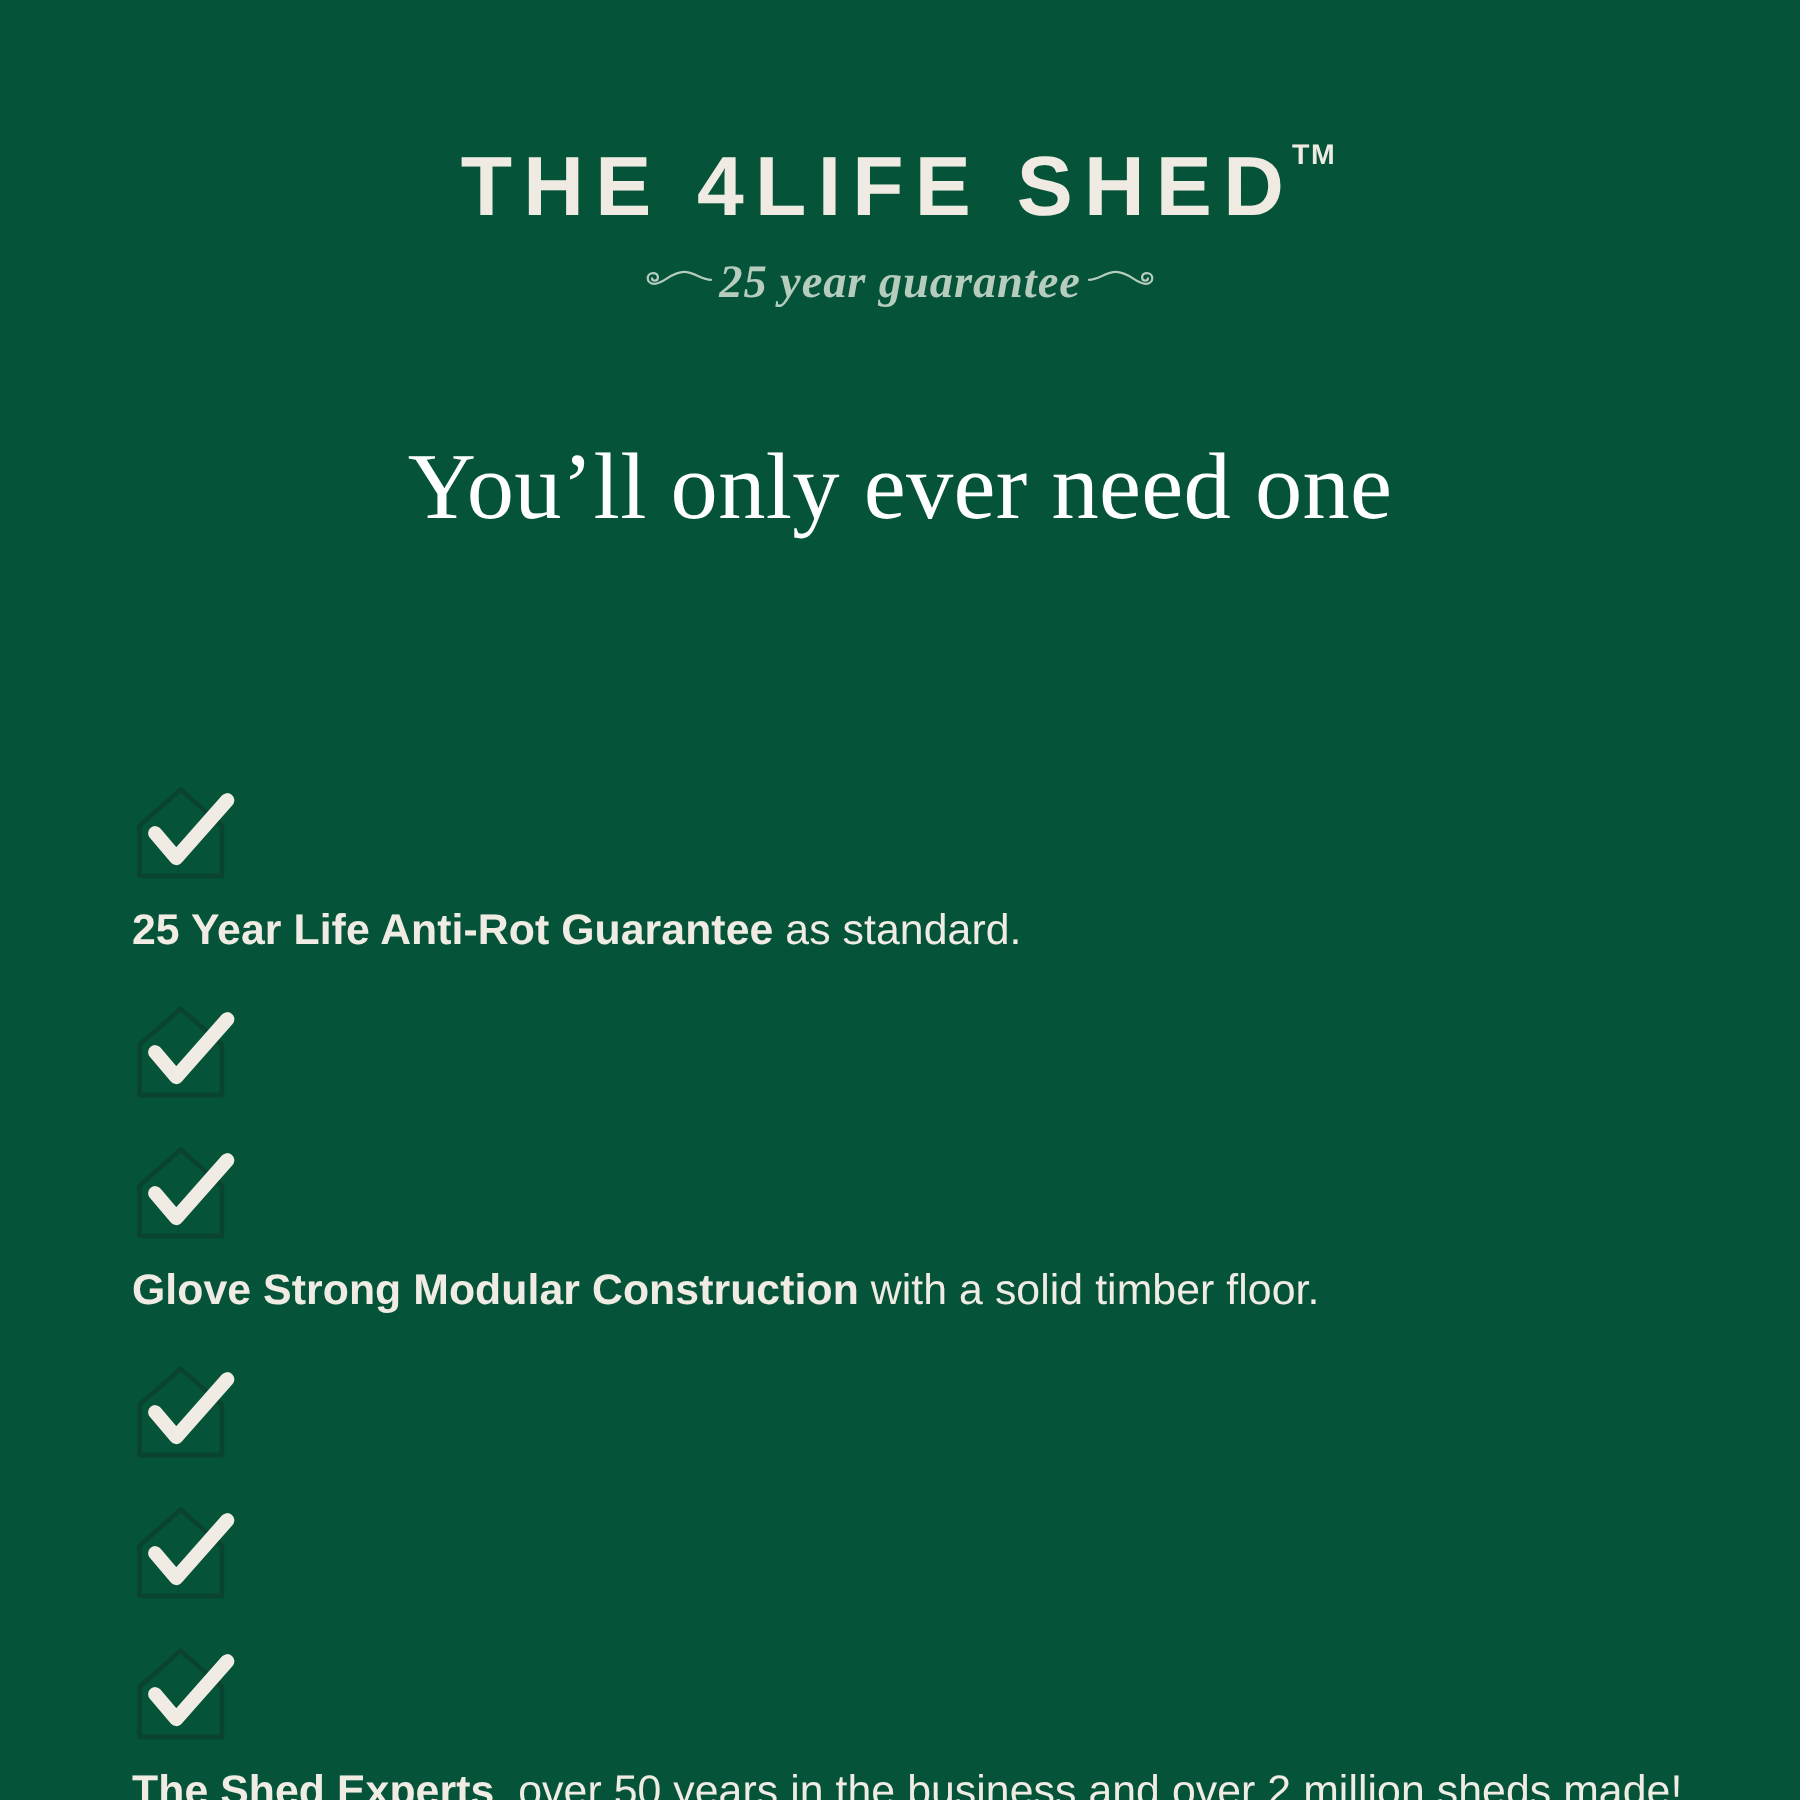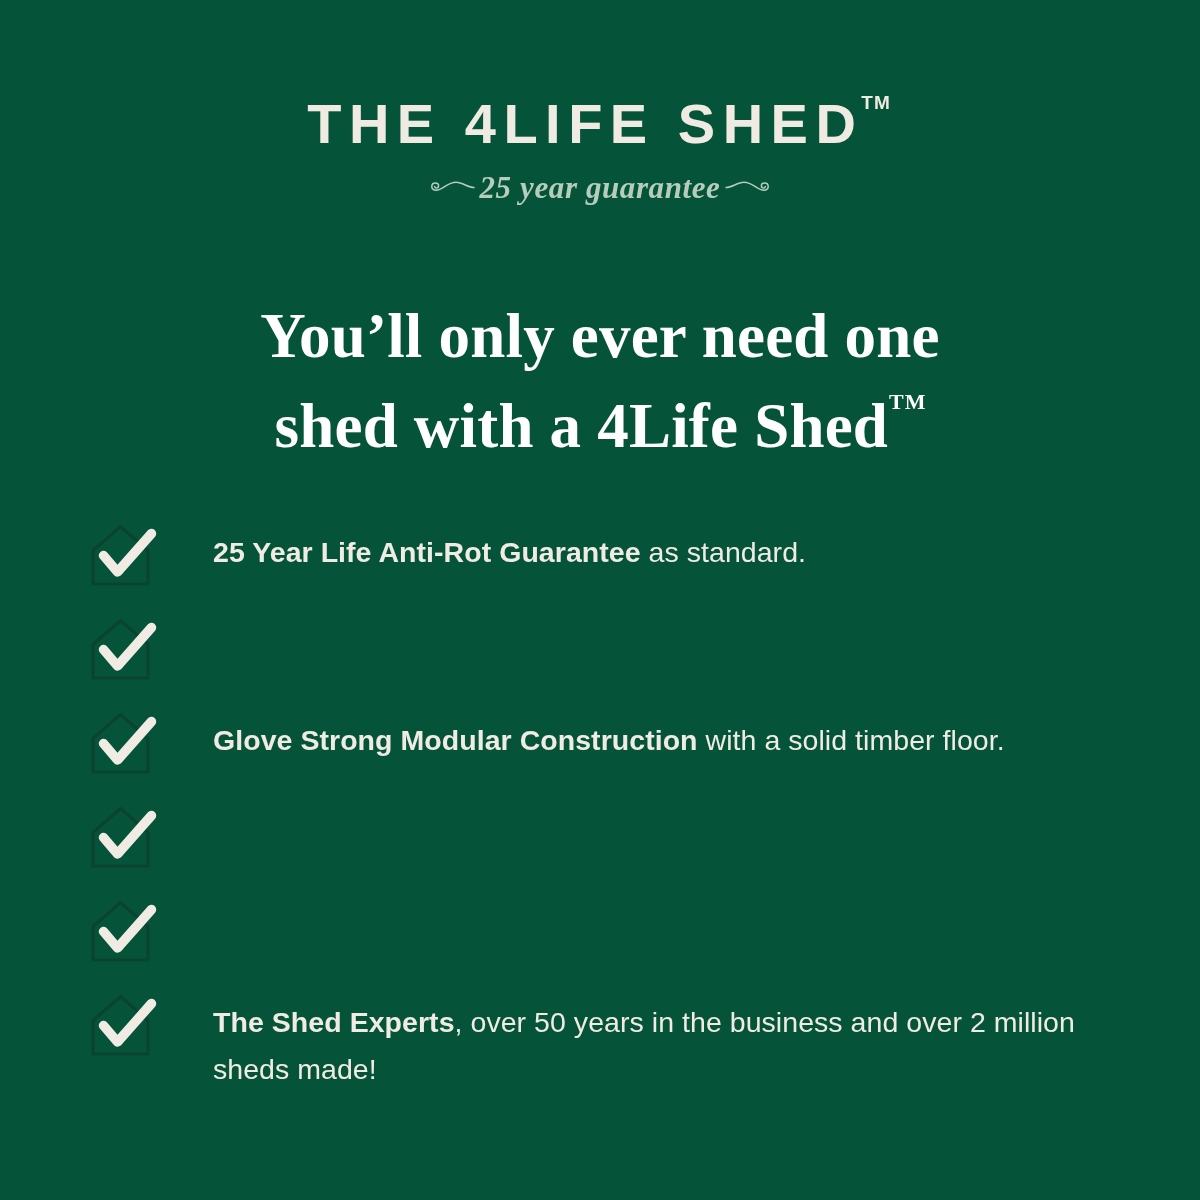--- a/index.html
+++ b/index.html
@@ -72,26 +72,26 @@
     color:#b6cdbe;
     line-height:1;
   }
 
   .flourish { display:block; }
   .flourish.right { transform:scaleX(-1); }
 
   
   .headline {
     position:absolute;
-    top:295px;
+    top:283px;
     left:0;
     width:1200px;
     text-align:center;
     font-family:"Liberation Serif", serif;
-    font-weight:700;
+    font-weight:400;
     font-size:63px;
     line-height:82px;
     color:#ffffff;
     letter-spacing:0.2px;
   }
 
   .headline-line { display:block; white-space:nowrap; }
 
   .head-tm {
     font-size:22px;
@@ -107,20 +107,21 @@
     position:absolute;
     top:524px;
     left:88px;
     width:1040px;
   }
 
   .check-item {
     display:flex;
     align-items:flex-start;
     margin-bottom:26px;
+    flex-direction:column;
   }
   .check-item:last-child { margin-bottom:0;justify-content:center; }
 
   .check-icon {
     flex:0 0 auto;
     width:70px;
     height:68px;
     margin-right:55px;
     position:relative;
     top:-2px;
@@ -161,21 +162,20 @@
       <span class="flourish right">
         <svg width="46" height="18" viewBox="0 0 46 18" fill="none" xmlns="http://www.w3.org/2000/svg">
           <path d="M44 10.5c-6 0-11.5-5.2-17.8-5.2-4.6 0-8.3 2.2-12 4.6-2.6 1.7-5.4 3.3-8 3.3-2.6 0-4.4-1.6-4.4-3.7 0-2 1.6-3.5 3.6-3.5 1.8 0 3.2 1.2 3.2 2.8 0 1.3-.9 2.3-2.1 2.3-1 0-1.8-.7-1.8-1.6" stroke="#b6cdbe" stroke-width="1.5" stroke-linecap="round" fill="none"></path>
         </svg>
       </span>
     </div>
   </div>
 
   <h1 class="headline">
     <span class="headline-line">You’ll only ever need one</span>
-    <span class="headline-line"><span>shed with a 4Life Shed</span><span class="head-tm">TM</span></span>
   </h1>
 
   <ul class="checklist" id="checklist">
       <li class="check-item">
         <span class="check-icon">
           <svg viewBox="0 0 70 68" xmlns="http://www.w3.org/2000/svg">
             <path d="M5 28.5 L32.5 4.5 L60 28.5 L60 62 L5 62 Z" fill="none" stroke="#0a4430" stroke-width="3.2" stroke-linejoin="round"></path>
             <path d="M15.5 33.5 L29.5 50 L63.5 11.5" fill="none" stroke="#f0ece4" stroke-width="9.5" stroke-linecap="round" stroke-linejoin="round"></path>
           </svg>
         </span>

